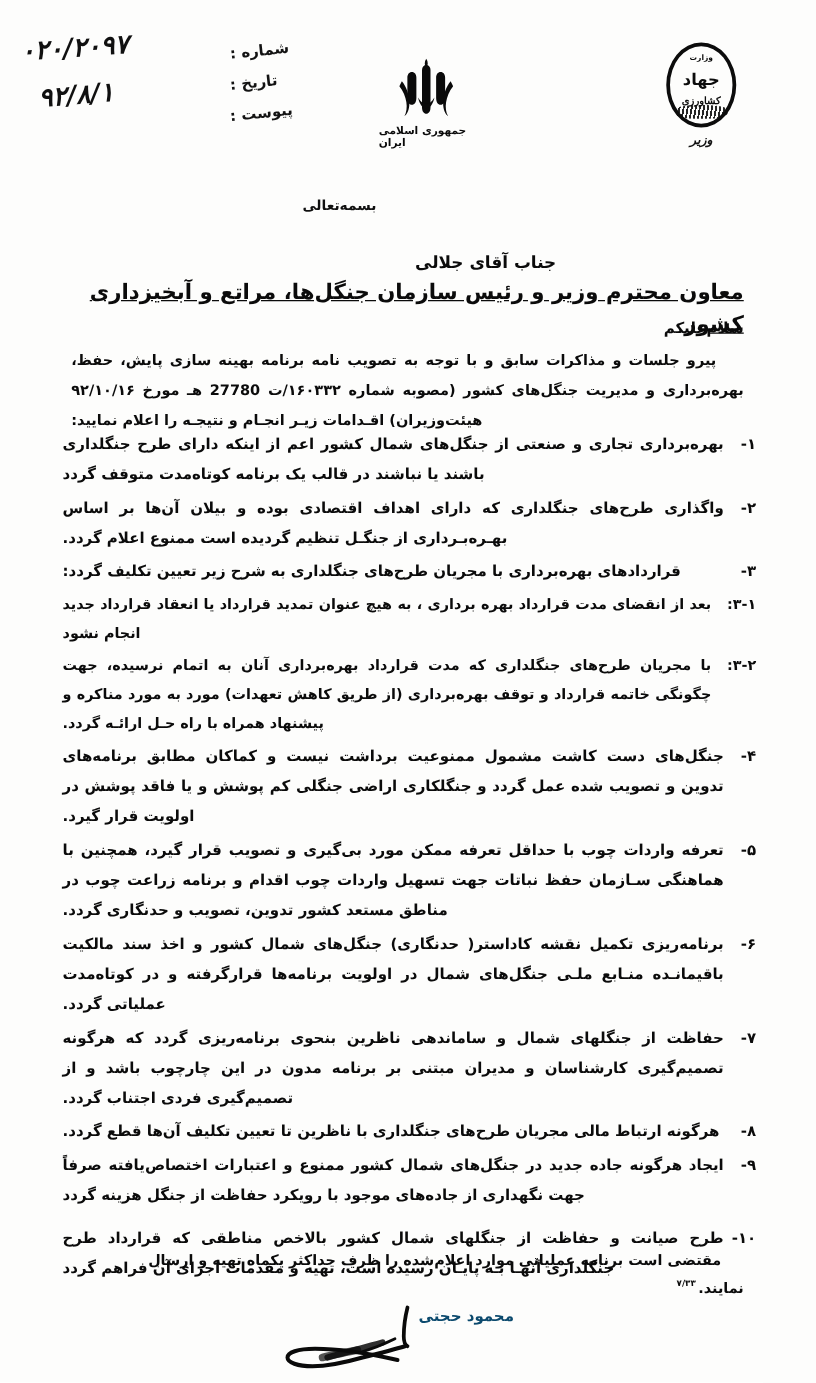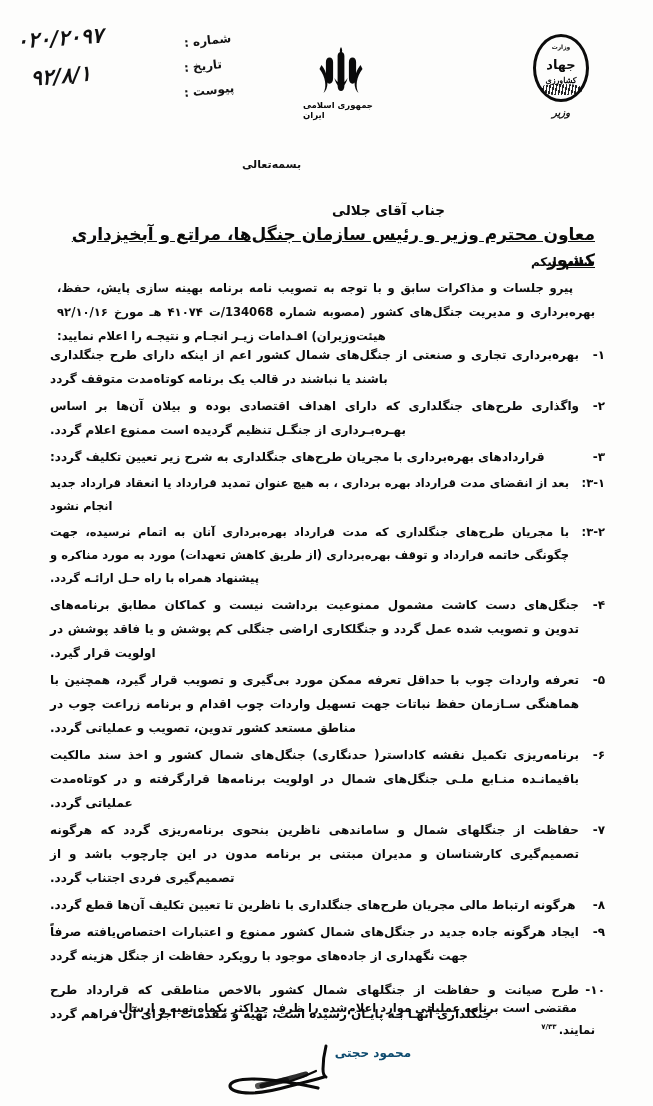--- a/index.html
+++ b/index.html
@@ -312,21 +312,21 @@
 
   <div class="basmalah">بسمه‌تعالی</div>
 
   <div class="addressee">
     <div class="ln1">جناب آقای جلالی</div>
     <div class="ln2">معاون محترم وزیر و رئیس سازمان جنگل‌ها، مراتع و آبخیزداری کشور</div>
   </div>
 
   <div class="greeting">سلام‌علیکم</div>
 
-  <div class="intro">پیرو جلسات و مذاکرات سابق و با توجه به تصویب نامه برنامه بهینه سازی پایش، حفظ، بهره‌برداری و مدیریت جنگل‌های کشور (مصوبه شماره 134068/ت ۴۱۰۷۴ هـ مورخ ۹۲/۱۰/۱۶ هیئت‌وزیران) اقـدامات زیـر انجـام و نتیجـه را اعلام نمایید:</div>
+  <div class="intro">پیرو جلسات و مذاکرات سابق و با توجه به تصویب نامه برنامه بهینه سازی پایش، حفظ، بهره‌برداری و مدیریت جنگل‌های کشور (مصوبه شماره ۱۶۰۳۳۲/ت 27780 هـ مورخ ۹۲/۱۰/۱۶ هیئت‌وزیران) اقـدامات زیـر انجـام و نتیجـه را اعلام نمایید:</div>
 
   <div class="items">
 
     <div class="item">
       <div class="item-num">۱-</div>
       <div class="item-text">بهره‌برداری تجاری و صنعتی از جنگل‌های شمال کشور اعم از اینکه دارای طرح جنگلداری باشند یا نباشند در قالب یک برنامه کوتاه‌مدت متوقف گردد</div>
     </div>
 
     <div class="item">
       <div class="item-num">۲-</div>
@@ -348,21 +348,21 @@
       <div class="item-text">با مجریان طرح‌های جنگلداری که مدت قرارداد بهره‌برداری آنان به اتمام نرسیده، جهت چگونگی خاتمه قرارداد و توقف بهره‌برداری (از طریق کاهش تعهدات) مورد به مورد مناکره و پیشنهاد همراه با راه حـل ارائـه گردد.</div>
     </div>
 
     <div class="item">
       <div class="item-num">۴-</div>
       <div class="item-text">جنگل‌های دست کاشت مشمول ممنوعیت برداشت نیست و کماکان مطابق برنامه‌های تدوین و تصویب شده عمل گردد و جنگلکاری اراضی جنگلی کم پوشش و یا فاقد پوشش در اولویت قرار گیرد.</div>
     </div>
 
     <div class="item">
       <div class="item-num">۵-</div>
-      <div class="item-text">تعرفه واردات چوب با حداقل تعرفه ممکن مورد بی‌گیری و تصویب قرار گیرد، همچنین با هماهنگی سـازمان حفظ نباتات جهت تسهیل واردات چوب اقدام و برنامه زراعت چوب در مناطق مستعد کشور تدوین، تصویب و عملیاتی گردد.</div>
+      <div class="item-text">تعرفه واردات چوب با حداقل تعرفه ممکن مورد بی‌گیری و تصویب قرار گیرد، همچنین با هماهنگی سـازمان حفظ نباتات جهت تسهیل واردات چوب اقدام و برنامه زراعت چوب در مناطق مستعد کشور تدوین، تصویب و حدنگاری گردد.</div>
     </div>
 
     <div class="item">
       <div class="item-num">۶-</div>
       <div class="item-text">برنامه‌ریزی تکمیل نقشه کاداستر( حدنگاری) جنگل‌های شمال کشور و اخذ سند مالکیت باقیمانـده منـابع ملـی جنگل‌های شمال در اولویت برنامه‌ها قرارگرفته و در کوتاه‌مدت عملیاتی گردد.</div>
     </div>
 
     <div class="item">
       <div class="item-num">۷-</div>
       <div class="item-text">حفاظت از جنگلهای شمال و ساماندهی ناظرین بنحوی برنامه‌ریزی گردد که هرگونه تصمیم‌گیری کارشناسان و مدیران مبتنی بر برنامه مدون در این چارچوب باشد و از تصمیم‌گیری فردی اجتناب گردد.</div>

